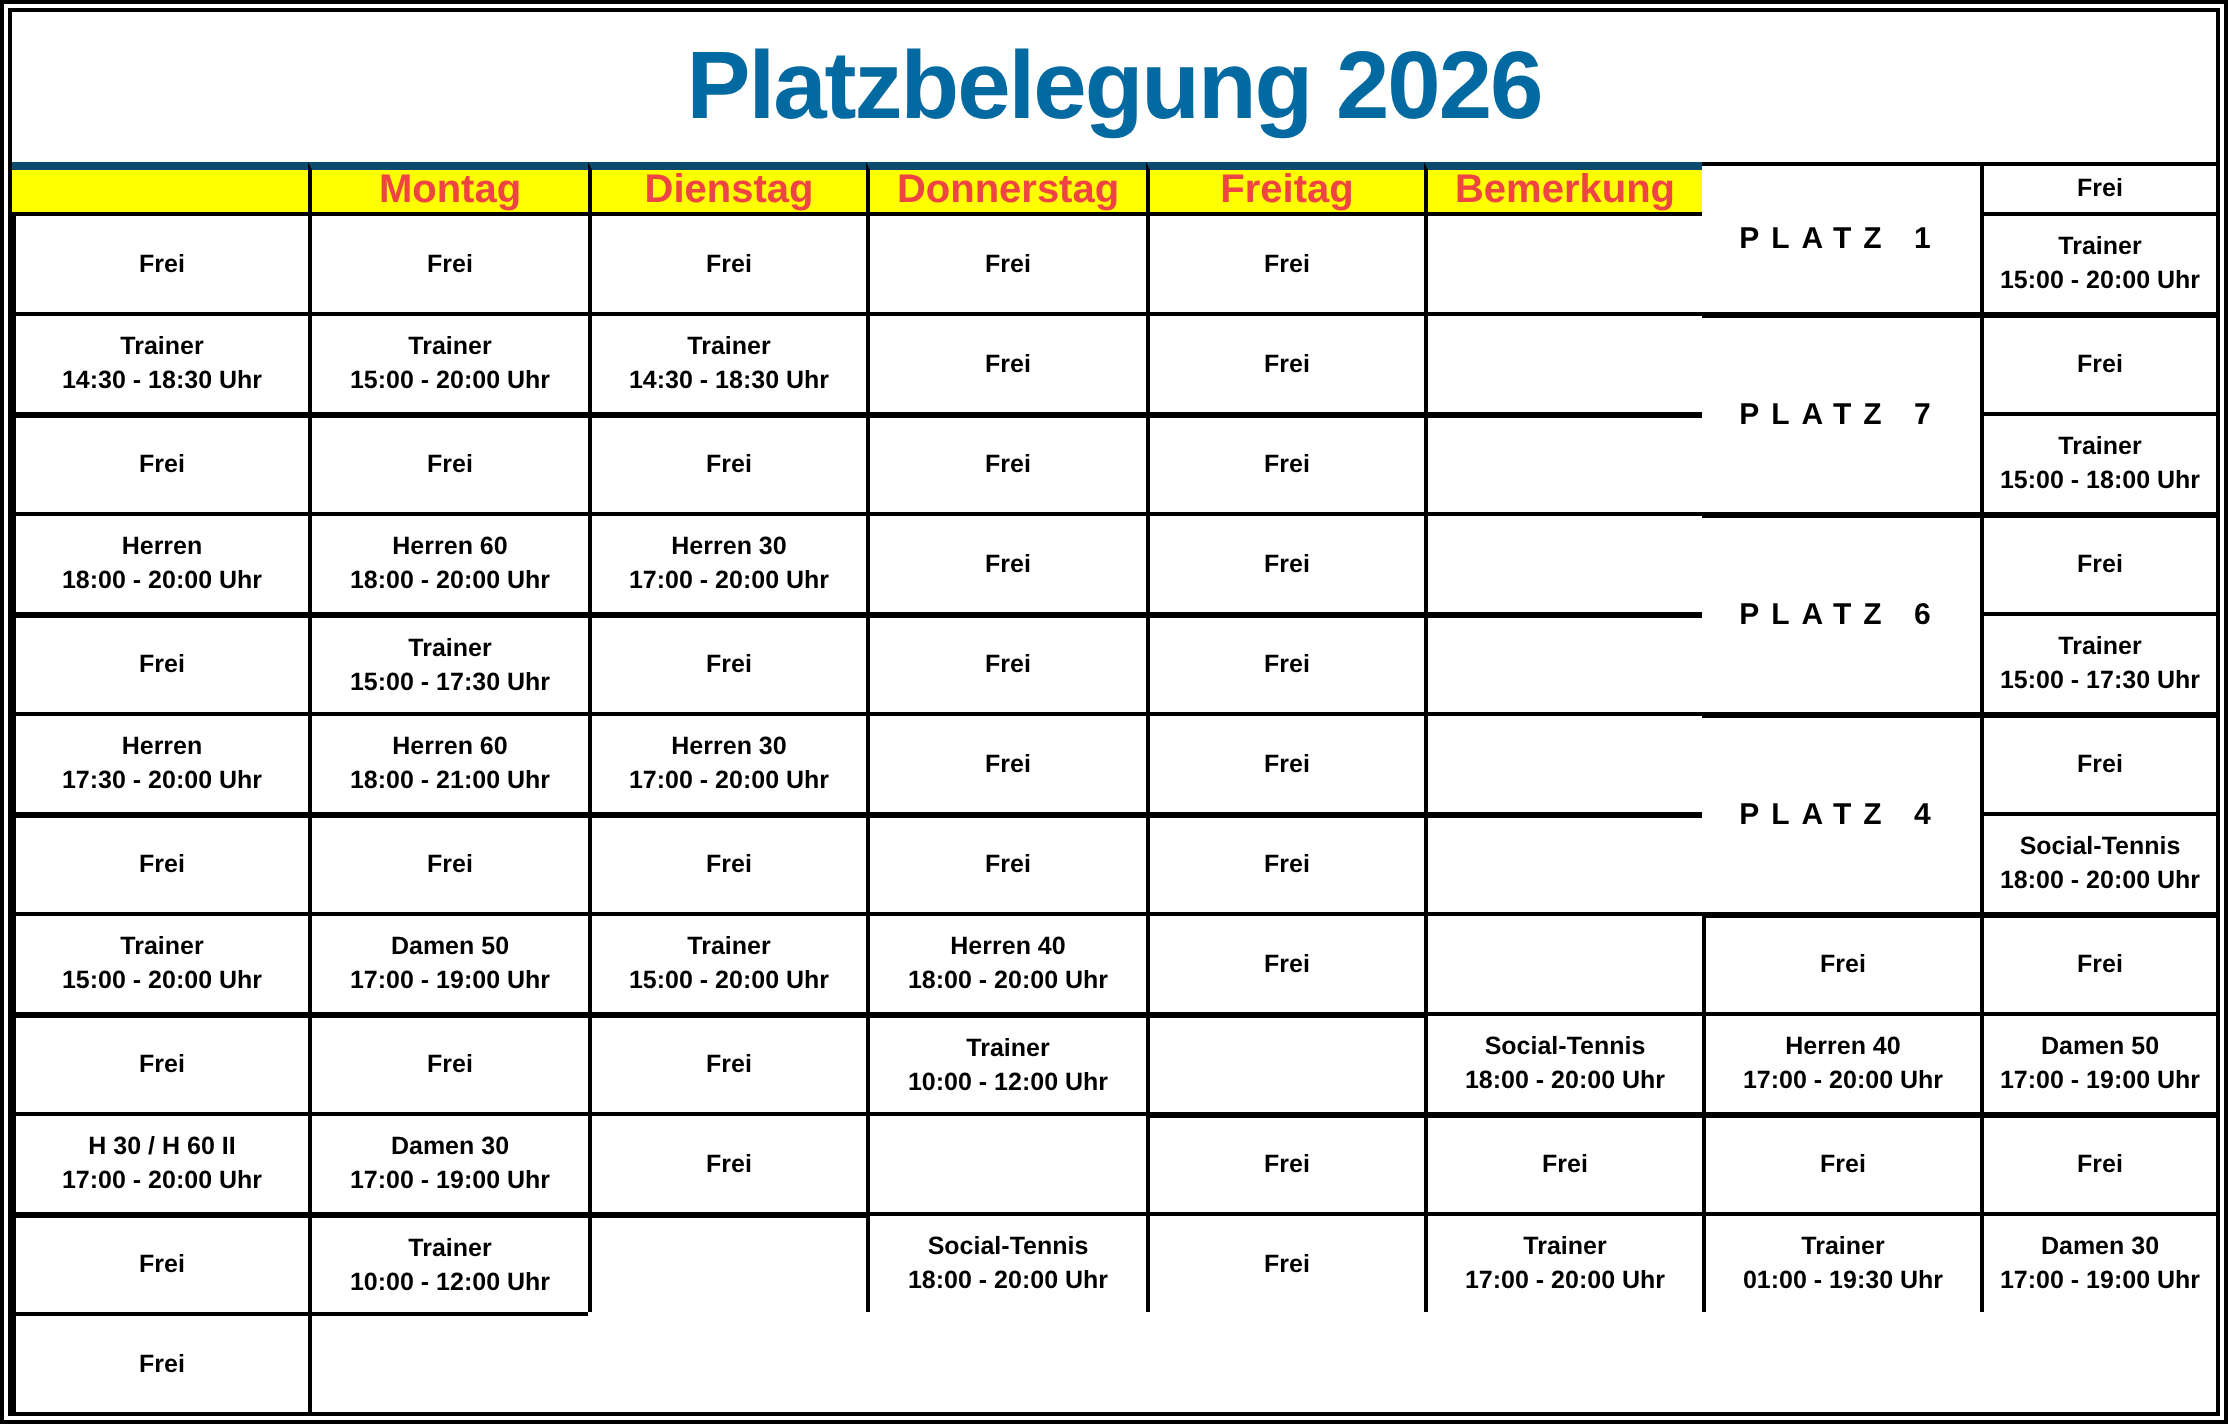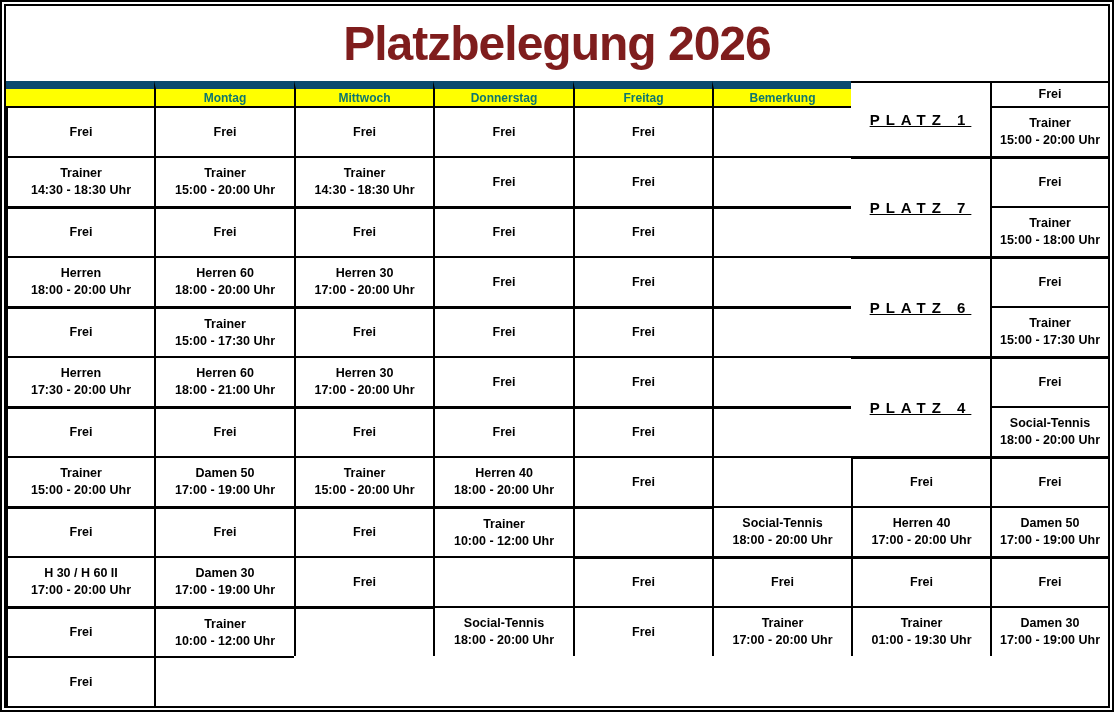--- a/index.html
+++ b/index.html
@@ -12,57 +12,57 @@
     position:absolute;left:4px;top:4px;
     display:grid;
     grid-template-columns:148px 140px 139px 140px 139px 139px 139px 118px;
     grid-template-rows:75px 25px repeat(12,50px);
     border:2px solid #000;
     background:#fff;
   }
   .title{
     grid-column:1/-1;
     display:flex;align-items:center;justify-content:center;
-    font-weight:bold;font-size:48px;color:#7f1d1d;letter-spacing:-1px;
+    font-weight:bold;font-size:48px;color:#0369a1;letter-spacing:-1px;
   }
   .hd{
     background:#ffff00;
     display:flex;align-items:center;justify-content:center;
-    font-weight:bold;font-size:12px;color:#0f766e;
-    border-top:8px solid #0c4a6e;border-left:2px solid #000;
+    font-weight:bold;font-size:20px;color:#ef4444;
+    border-top:4px solid #0c4a6e;border-left:2px solid #000;
   }
   .c{
     display:flex;flex-direction:column;align-items:center;justify-content:center;
     text-align:center;
     font-weight:bold;font-size:12.5px;line-height:17px;color:#000;
     border-top:2px solid #000;border-left:2px solid #000;
     padding:1px 2px;box-sizing:border-box;
   }
   .lbl{
     grid-row:span 2;
     display:flex;align-items:center;justify-content:center;
     font-weight:bold;font-size:15px;color:#000;
     letter-spacing:6px;white-space:pre;
     border-top:2px solid #000;
   }
-  .nl{border-left:0;text-decoration:underline;}
+  .nl{border-left:0;}
   .gt{border-top-width:3px;}
 </style>
 </head>
 <body>
 
 <div class="frame"></div>
 
 <div class="grid">
 
   <div class="title">Platzbelegung 2026</div>
 
   <div class="hd nl"></div>
   <div class="hd">Montag</div>
-  <div class="hd">Mittwoch</div>
+  <div class="hd">Dienstag</div>
   <div class="hd">Donnerstag</div>
   <div class="hd">Freitag</div>
   <div class="hd">Bemerkung</div>
 
   <div class="lbl nl">PLATZ 1</div>
   <div class="c">
       <span>Frei</span>
       <span></span>
     </div>
   <div class="c">

